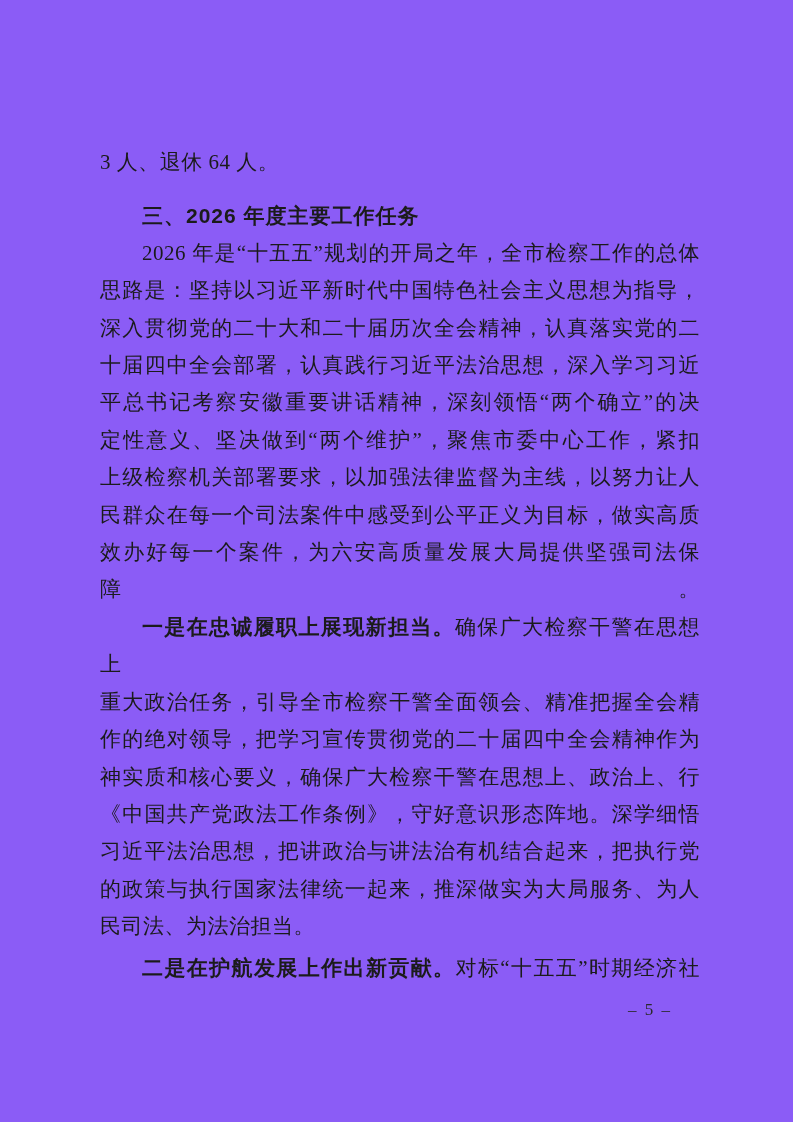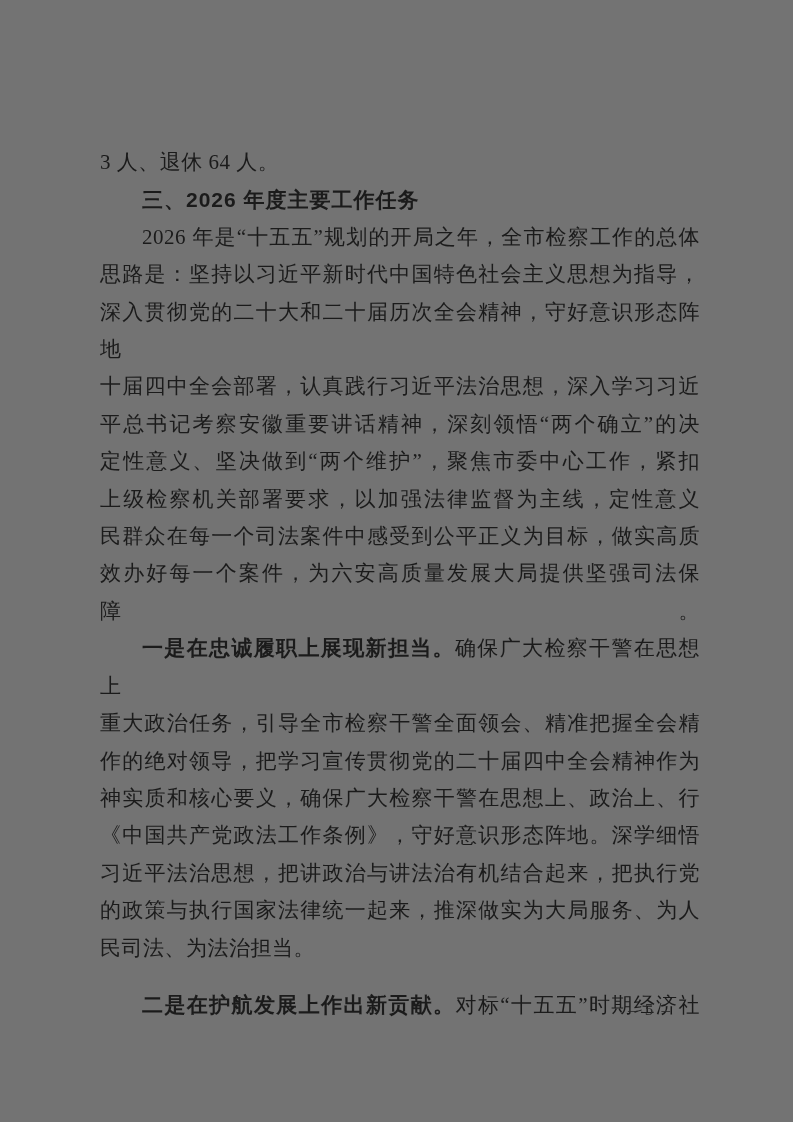--- a/index.html
+++ b/index.html
@@ -1,20 +1,20 @@
 <!DOCTYPE html>
 <html><head>
 <meta charset="utf-8">
 <style>
   html, body { margin: 0; padding: 0; background: #ffffff; }
   .page {
     position: relative;
     width: 793px;
     height: 1122px;
-    background: #737373;
+    background: #8b5cf6;
     overflow: hidden;
     font-family: "Liberation Serif", "DejaVu Serif", serif;
     color: #1b1b1b;
   }
   .text-block {
     position: absolute;
     left: 100px;
     top: 144px;
     width: 600px;
     font-size: 21px;
@@ -27,20 +27,21 @@
   }
   .line.left {
     text-align: left;
     text-align-last: left;
   }
   .ind { text-indent: 42px; }
   .heading {
     font-weight: bold;
     font-family: "Liberation Sans", "DejaVu Sans", sans-serif;
     letter-spacing: 1px;
+    margin-top: 16px;
   }
   .lead { font-weight: bold; }
   .footer {
     position: absolute;
     top: 996px;
     left: 605px;
     width: 90px;
     text-align: center;
     font-size: 17px;
     line-height: 28px;
@@ -53,39 +54,39 @@
 
 <div class="page">
   <div class="text-block">
 
     <div class="line left">3 人、退休 64 人。</div>
 
     <div class="line left heading ind">三、2026 年度主要工作任务</div>
 
     <div class="line ind">2026 年是“十五五”规划的开局之年，全市检察工作的总体</div>
     <div class="line">思路是：坚持以习近平新时代中国特色社会主义思想为指导，</div>
-    <div class="line">深入贯彻党的二十大和二十届历次全会精神，守好意识形态阵地</div>
+    <div class="line">深入贯彻党的二十大和二十届历次全会精神，认真落实党的二</div>
     <div class="line">十届四中全会部署，认真践行习近平法治思想，深入学习习近</div>
     <div class="line">平总书记考察安徽重要讲话精神，深刻领悟“两个确立”的决</div>
     <div class="line">定性意义、坚决做到“两个维护”，聚焦市委中心工作，紧扣</div>
-    <div class="line">上级检察机关部署要求，以加强法律监督为主线，定性意义</div>
+    <div class="line">上级检察机关部署要求，以加强法律监督为主线，以努力让人</div>
     <div class="line">民群众在每一个司法案件中感受到公平正义为目标，做实高质</div>
     <div class="line">效办好每一个案件，为六安高质量发展大局提供坚强司法保障。</div>
 
     <div class="line ind">
       <span class="lead">一是在忠诚履职上展现新担当。</span><span>确保广大检察干警在思想上</span>
     </div>
     <div class="line">重大政治任务，引导全市检察干警全面领会、精准把握全会精</div>
     <div class="line">作的绝对领导，把学习宣传贯彻党的二十届四中全会精神作为</div>
     <div class="line">神实质和核心要义，确保广大检察干警在思想上、政治上、行</div>
     <div class="line">《中国共产党政法工作条例》，守好意识形态阵地。深学细悟</div>
     <div class="line">习近平法治思想，把讲政治与讲法治有机结合起来，把执行党</div>
     <div class="line">的政策与执行国家法律统一起来，推深做实为大局服务、为人</div>
     <div class="line left">民司法、为法治担当。</div>
 
-    <div class="line ind" style="margin-top:20px;">
+    <div class="line ind" style="margin-top:4px;">
       <span class="lead">二是在护航发展上作出新贡献。</span><span>对标“十五五”时期经济社</span>
     </div>
 
   </div>
 
   <div class="footer">– 5 –</div>
 </div>
 
 </body></html>

